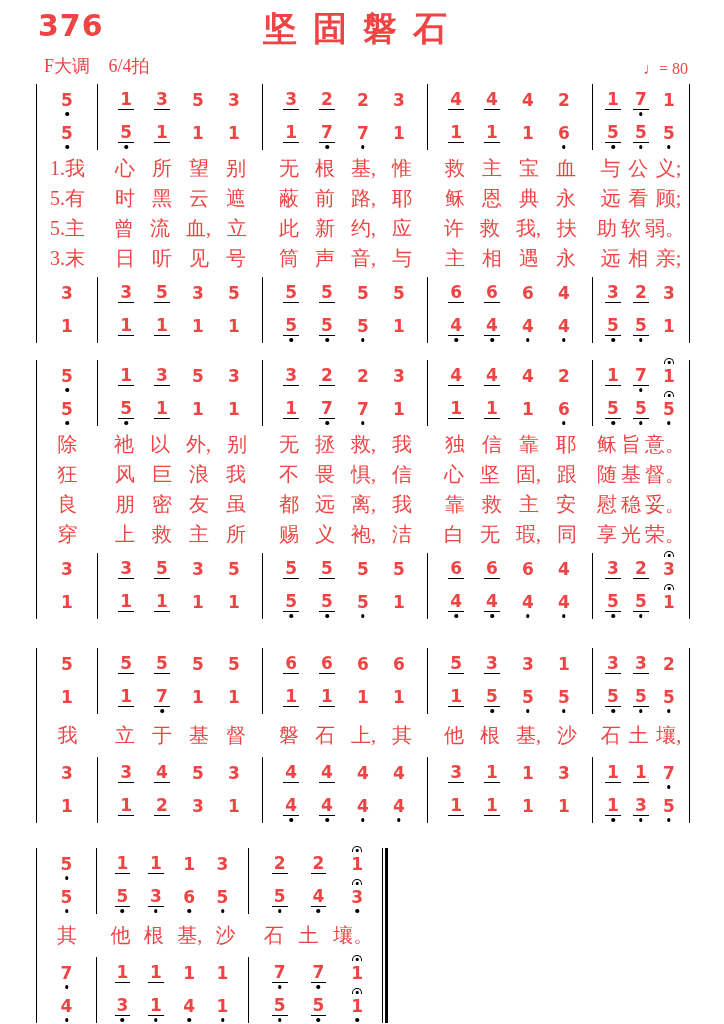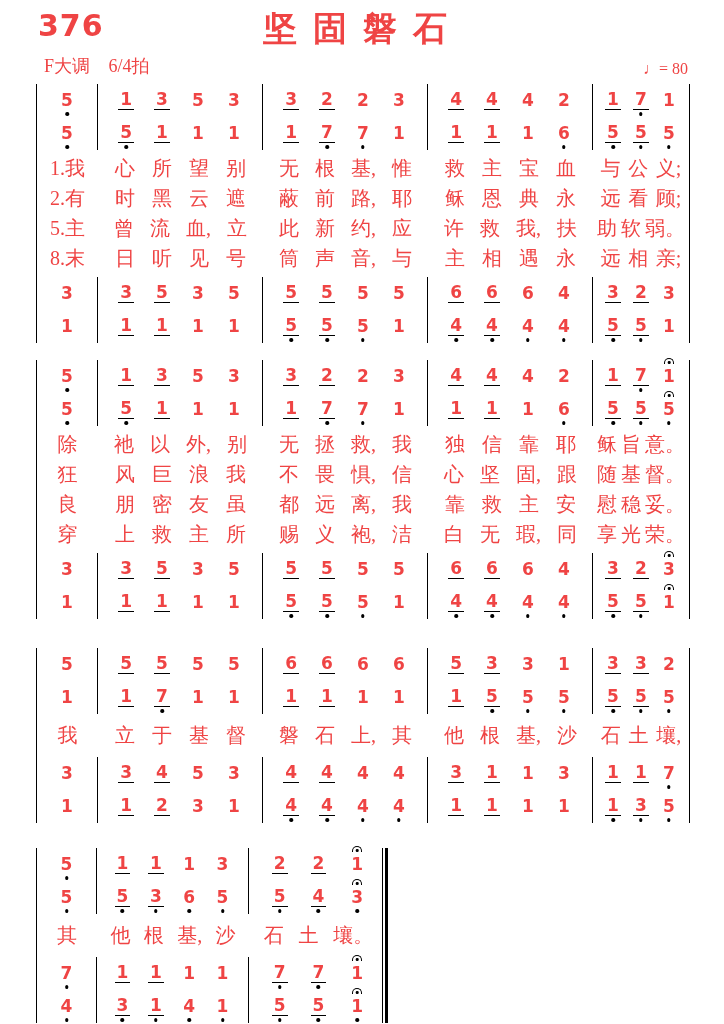--- a/index.html
+++ b/index.html
@@ -149,21 +149,21 @@
               <span class="lchar">血</span>
             </div>
             <div class="lcell" style="width: 96px;">
               <span class="lchar">与</span>
               <span class="lchar">公</span>
               <span class="lchar">义;</span>
             </div>
           </div>
           <div class="lline">
             <div class="lcell" style="width: 61px;">
-              <span class="lchar">2.有</span>
+              <span class="lchar">5.有</span>
             </div>
             <div class="lcell" style="width: 165px;">
               <span class="lchar">时</span>
               <span class="lchar">黑</span>
               <span class="lchar">云</span>
               <span class="lchar">遮</span>
             </div>
             <div class="lcell" style="width: 165px;">
               <span class="lchar">蔽</span>
               <span class="lchar">前</span>
@@ -205,21 +205,21 @@
               <span class="lchar">扶</span>
             </div>
             <div class="lcell" style="width: 96px;">
               <span class="lchar">助</span>
               <span class="lchar">软</span>
               <span class="lchar">弱。</span>
             </div>
           </div>
           <div class="lline">
             <div class="lcell" style="width: 61px;">
-              <span class="lchar">8.末</span>
+              <span class="lchar">3.末</span>
             </div>
             <div class="lcell" style="width: 165px;">
               <span class="lchar">日</span>
               <span class="lchar">听</span>
               <span class="lchar">见</span>
               <span class="lchar">号</span>
             </div>
             <div class="lcell" style="width: 165px;">
               <span class="lchar">筒</span>
               <span class="lchar">声</span>

